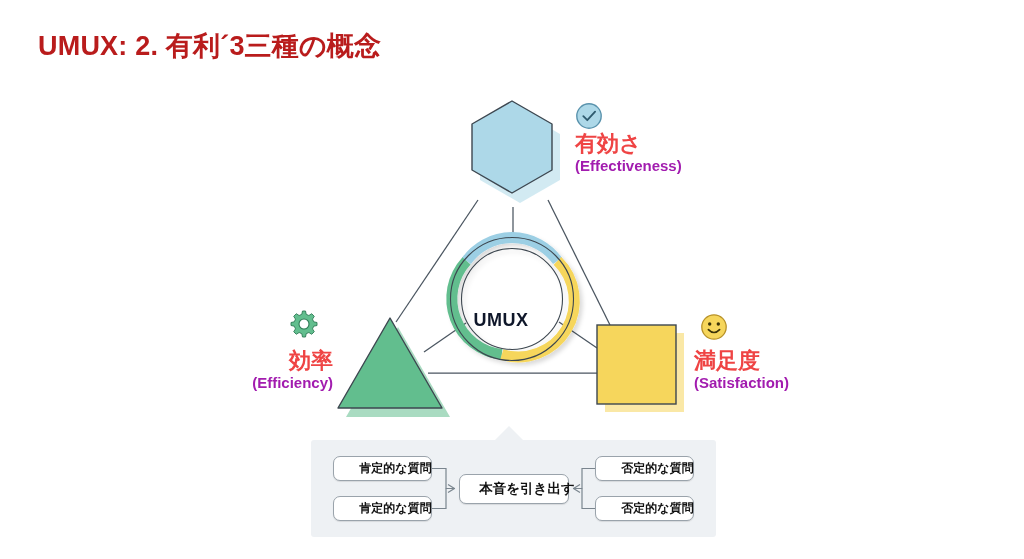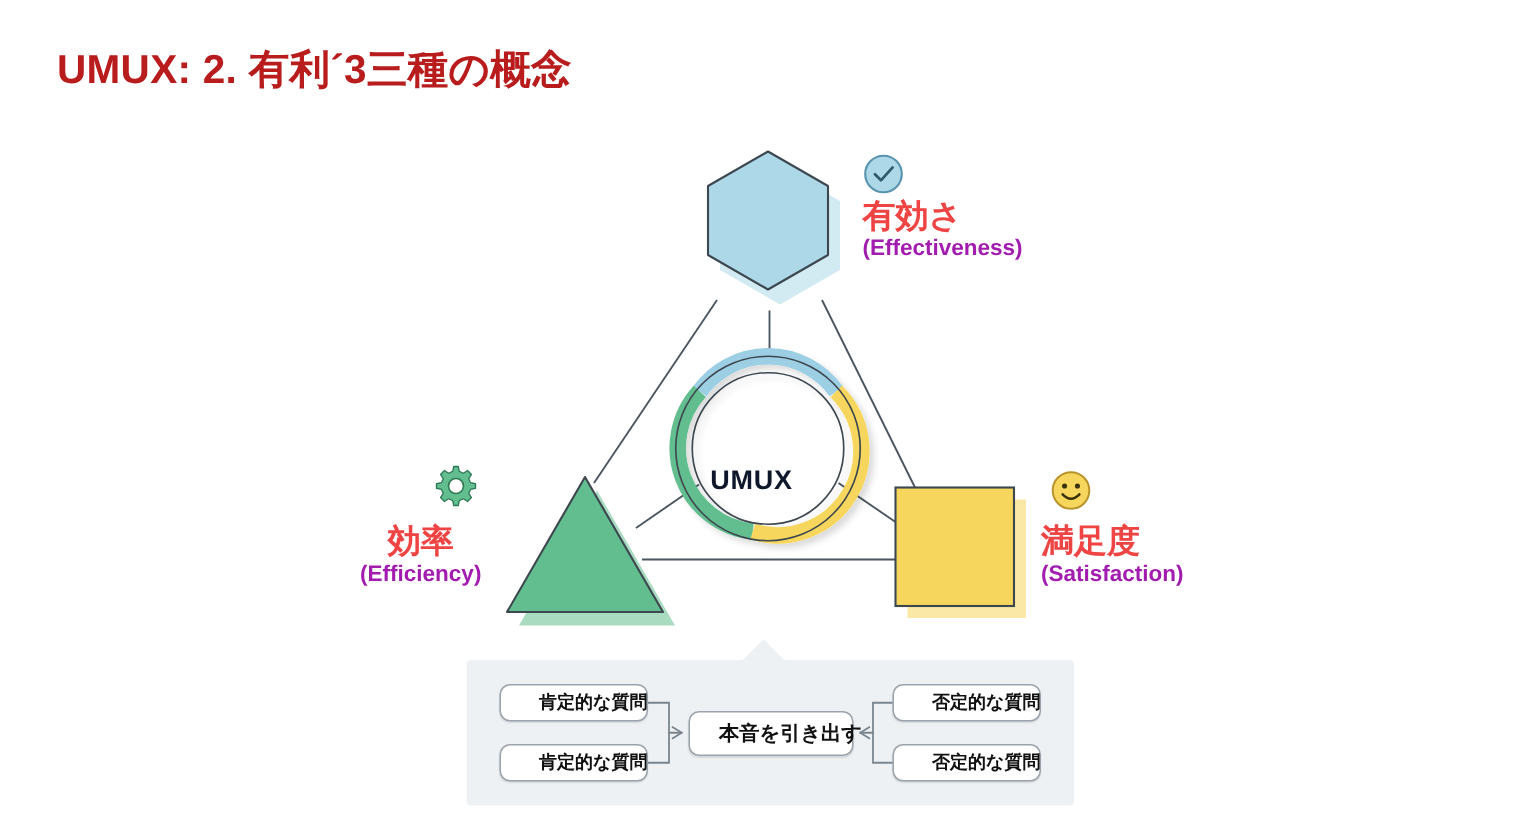--- a/index.html
+++ b/index.html
@@ -63,21 +63,21 @@
   }
 
   #label-effectiveness {
     left: 575px;
     top: 132px;
   }
   #label-efficiency {
     left: 228px;
     top: 349px;
     width: 105px;
-    text-align: center;
+    text-align: right;
   }
   #label-satisfaction {
     left: 694px;
     top: 349px;
   }
 
   
   #umux-center-label {
     position: absolute;
     left: 441px;

